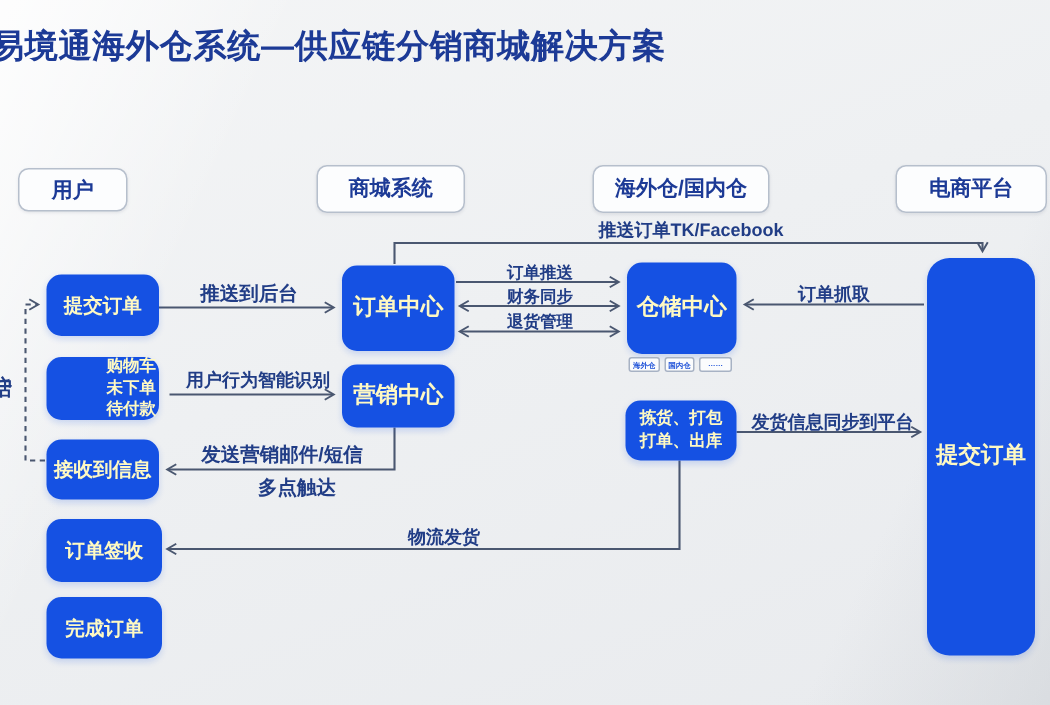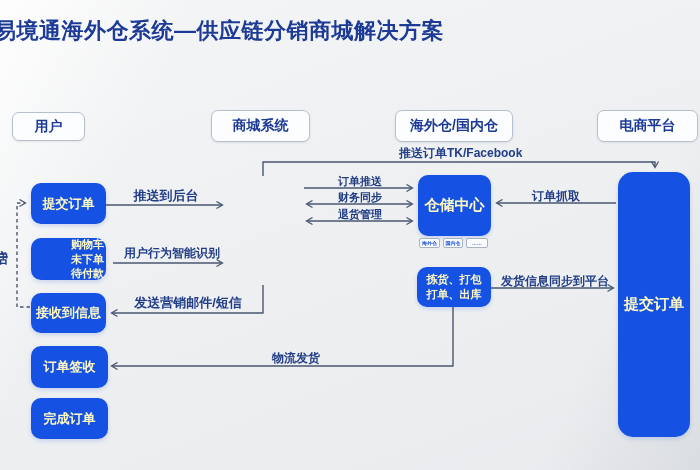--- a/index.html
+++ b/index.html
@@ -121,38 +121,41 @@
       <span>购物车未下单</span>
       <span>待付款</span>
     </div>
 
     <div class="bluebox fs13" style="left:31px; top:293px; width:75px; height:40px;">接收到信息</div>
 
     <div class="bluebox fs13" style="left:31px; top:346px; width:77px; height:42px;">订单签收</div>
 
     <div class="bluebox fs13" style="left:31px; top:398px; width:77px; height:41px;">完成订单</div>
 
+    <div class="bluebox fs15" style="left:228px; top:177px; width:75px; height:57px;">订单中心</div>
 
+    <div class="bluebox fs15" style="left:228px; top:243px; width:75px; height:42px;">营销中心</div>
 
     <div class="bluebox fs15" style="left:418px; top:175px; width:73px; height:61px;">仓储中心</div>
 
     <div class="subbox" style="left:419px; top:238px; width:21px; height:10px;">海外仓</div>
     <div class="subbox" style="left:443px; top:238px; width:20px; height:10px;">国内仓</div>
     <div class="subbox" style="left:466px; top:238px; width:22px; height:10px;">……</div>
 
     <div class="bluebox fs11" style="left:417px; top:267px; width:74px; height:40px;">
       <span>拣货、打包</span>
       <span>打单、出库</span>
     </div>
 
     <div class="bluebox tallbox fs15" style="left:618px; top:172px; width:72px; height:265px;">提交订单</div>
 
     <div class="edge-label el13" style="left:120px; top:187px; width:92px;">推送到后台</div>
     <div class="edge-label el12" style="left:116px; top:245px; width:112px;text-align:center;">用户行为智能识别</div>
     <div class="edge-label el13" style="left:128px; top:294px; width:120px;">发送营销邮件/短信</div>
+    <div class="edge-label el13" style="left:158px; top:316px; width:80px;">多点触达</div>
     <div class="edge-label el11" style="left:330px; top:174px; width:60px;">订单推送</div>
     <div class="edge-label el11" style="left:330px; top:190px; width:60px;">财务同步</div>
     <div class="edge-label el11" style="left:330px; top:207px; width:60px;">退货管理</div>
     <div class="edge-label el12" style="left:399px; top:145px; width:122px;">推送订单TK/Facebook</div>
     <div class="edge-label el12" style="left:525px; top:188px; width:62px;">订单抓取</div>
     <div class="edge-label el12" style="left:499px; top:273px; width:112px;">发货信息同步到平台</div>
     <div class="edge-label el12" style="left:265px; top:350px; width:62px;">物流发货</div>
 
   </div>
 </div>

